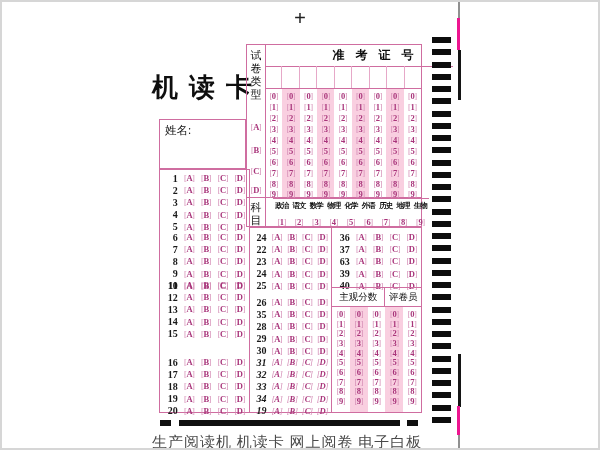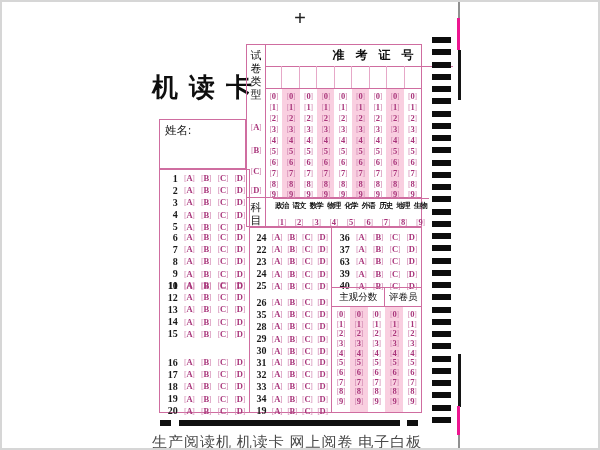--- a/index.html
+++ b/index.html
@@ -448,21 +448,21 @@
           <span class="bub"><span class="bk">[</span><span class="bv">D</span><span class="bk">]</span></span>
         </div>
         <div class="ans-row">
           <span class="qnum">30</span>
           <span class="bub"><span class="bk">[</span><span class="bv">A</span><span class="bk">]</span></span>
           <span class="bub"><span class="bk">[</span><span class="bv">B</span><span class="bk">]</span></span>
           <span class="bub"><span class="bk">[</span><span class="bv">C</span><span class="bk">]</span></span>
           <span class="bub"><span class="bk">[</span><span class="bv">D</span><span class="bk">]</span></span>
         </div>
       </div>
-      <div class="ans-group" style="top: 128px;">
+      <div class="ans-group" style="top: 128px; font-style: italic;">
         <div class="ans-row">
           <span class="qnum">31</span>
           <span class="bub"><span class="bk">[</span><span class="bv">A</span><span class="bk">]</span></span>
           <span class="bub"><span class="bk">[</span><span class="bv">B</span><span class="bk">]</span></span>
           <span class="bub"><span class="bk">[</span><span class="bv">C</span><span class="bk">]</span></span>
           <span class="bub"><span class="bk">[</span><span class="bv">D</span><span class="bk">]</span></span>
         </div>
         <div class="ans-row">
           <span class="qnum">32</span>
           <span class="bub"><span class="bk">[</span><span class="bv">A</span><span class="bk">]</span></span>

